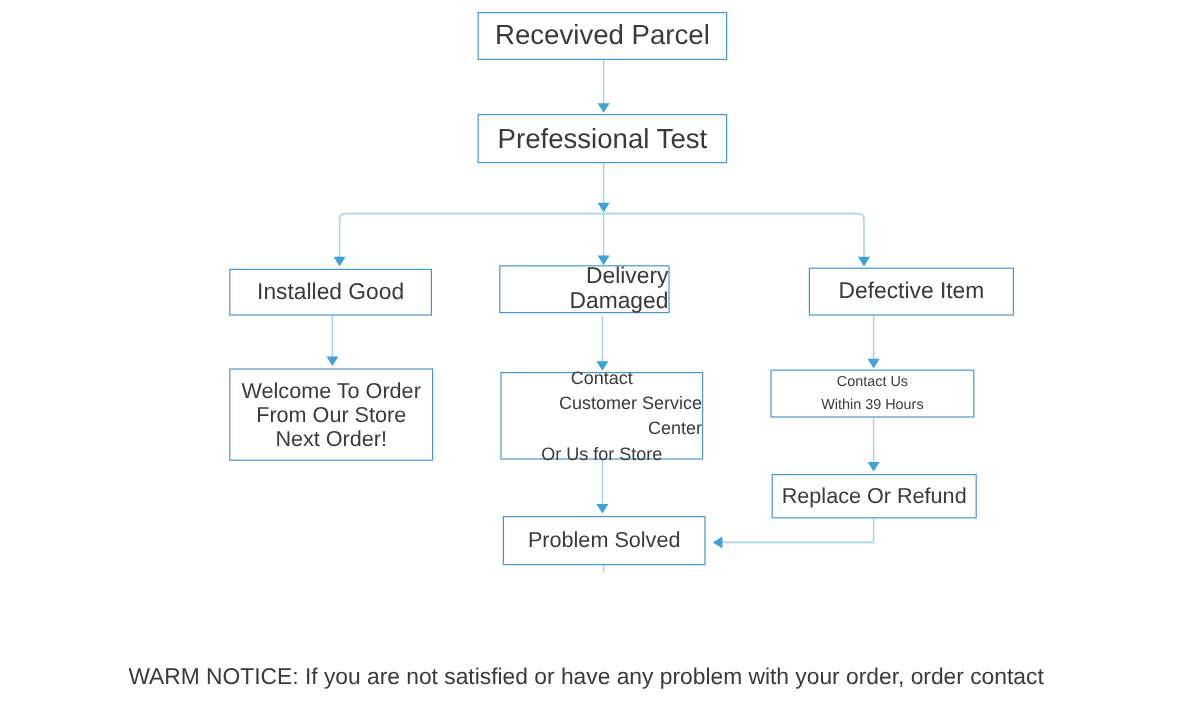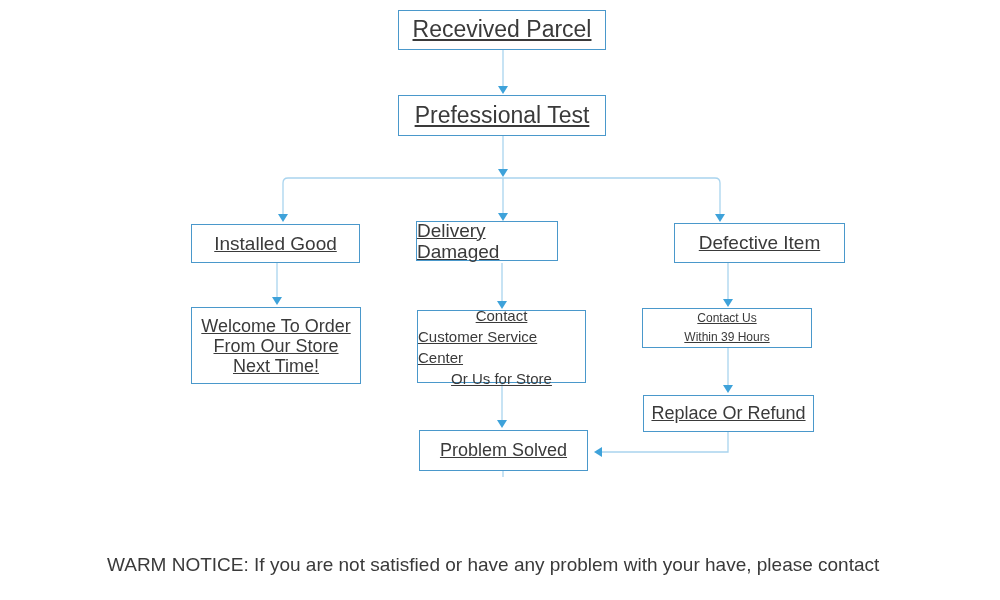--- a/index.html
+++ b/index.html
@@ -32,23 +32,22 @@
   .c-arrow { fill: var(--arrow); }
   .node {
     position: absolute;
     border: 1px solid var(--box-border);
     background: var(--background);
     color: var(--text);
     display: flex;
     flex-direction: column;
     align-items: center;
     justify-content: center;
-    text-align: left;
+    text-align: right;
     line-height: 1.12;
-    text-decoration: underline;
   }
   .node-received    { left: 398px; top: 10px;  width: 208px; height: 40px; font-size: 23px; }
   .node-professional{ left: 398px; top: 95px;  width: 208px; height: 41px; font-size: 23px; }
   .node-installed   { left: 191px; top: 224px; width: 169px; height: 39px; font-size: 19px; }
   .node-delivery    { left: 416px; top: 221px; width: 142px; height: 40px; font-size: 19px; }
   .node-defective   { left: 642px; top: 223px; width: 171px; height: 40px; font-size: 19px; margin-left: 32px; }
   .node-welcome     { left: 191px; top: 307px; width: 170px; height: 77px; font-size: 18px; line-height: 20px; }
   .node-contactcsc  { left: 417px; top: 310px; width: 169px; height: 73px; font-size: 15px; line-height: 21px; }
   .node-contactus   { left: 642px; top: 308px; width: 170px; height: 40px; font-size: 12px; line-height: 19px; }
   .node-replace     { left: 643px; top: 395px; width: 171px; height: 37px; font-size: 18px; }
@@ -136,21 +135,21 @@
     <span>Delivery Damaged</span>
   </div>
 
   <div class="node node-defective">
     <span>Defective Item</span>
   </div>
 
   <div class="node node-welcome">
     <div>Welcome To Order</div>
     <div>From Our Store</div>
-    <div>Next Time!</div>
+    <div>Next Order!</div>
   </div>
 
   <div class="node node-contactcsc">
     <div>Contact</div>
     <div>Customer Service Center</div>
     <div>Or Us for Store</div>
   </div>
 
   <div class="node node-contactus">
     <div>Contact Us</div>
@@ -159,18 +158,18 @@
 
   <div class="node node-replace">
     <span>Replace Or Refund</span>
   </div>
 
   <div class="node node-problem">
     <span>Problem Solved</span>
   </div>
 
   <div class="notice">
-    <div>WARM NOTICE: If you are not satisfied or have any problem with your have, please contact</div>
+    <div>WARM NOTICE: If you are not satisfied or have any problem with your order, order contact</div>
     
     
   </div>
 
 </div>
 
 </body></html>

